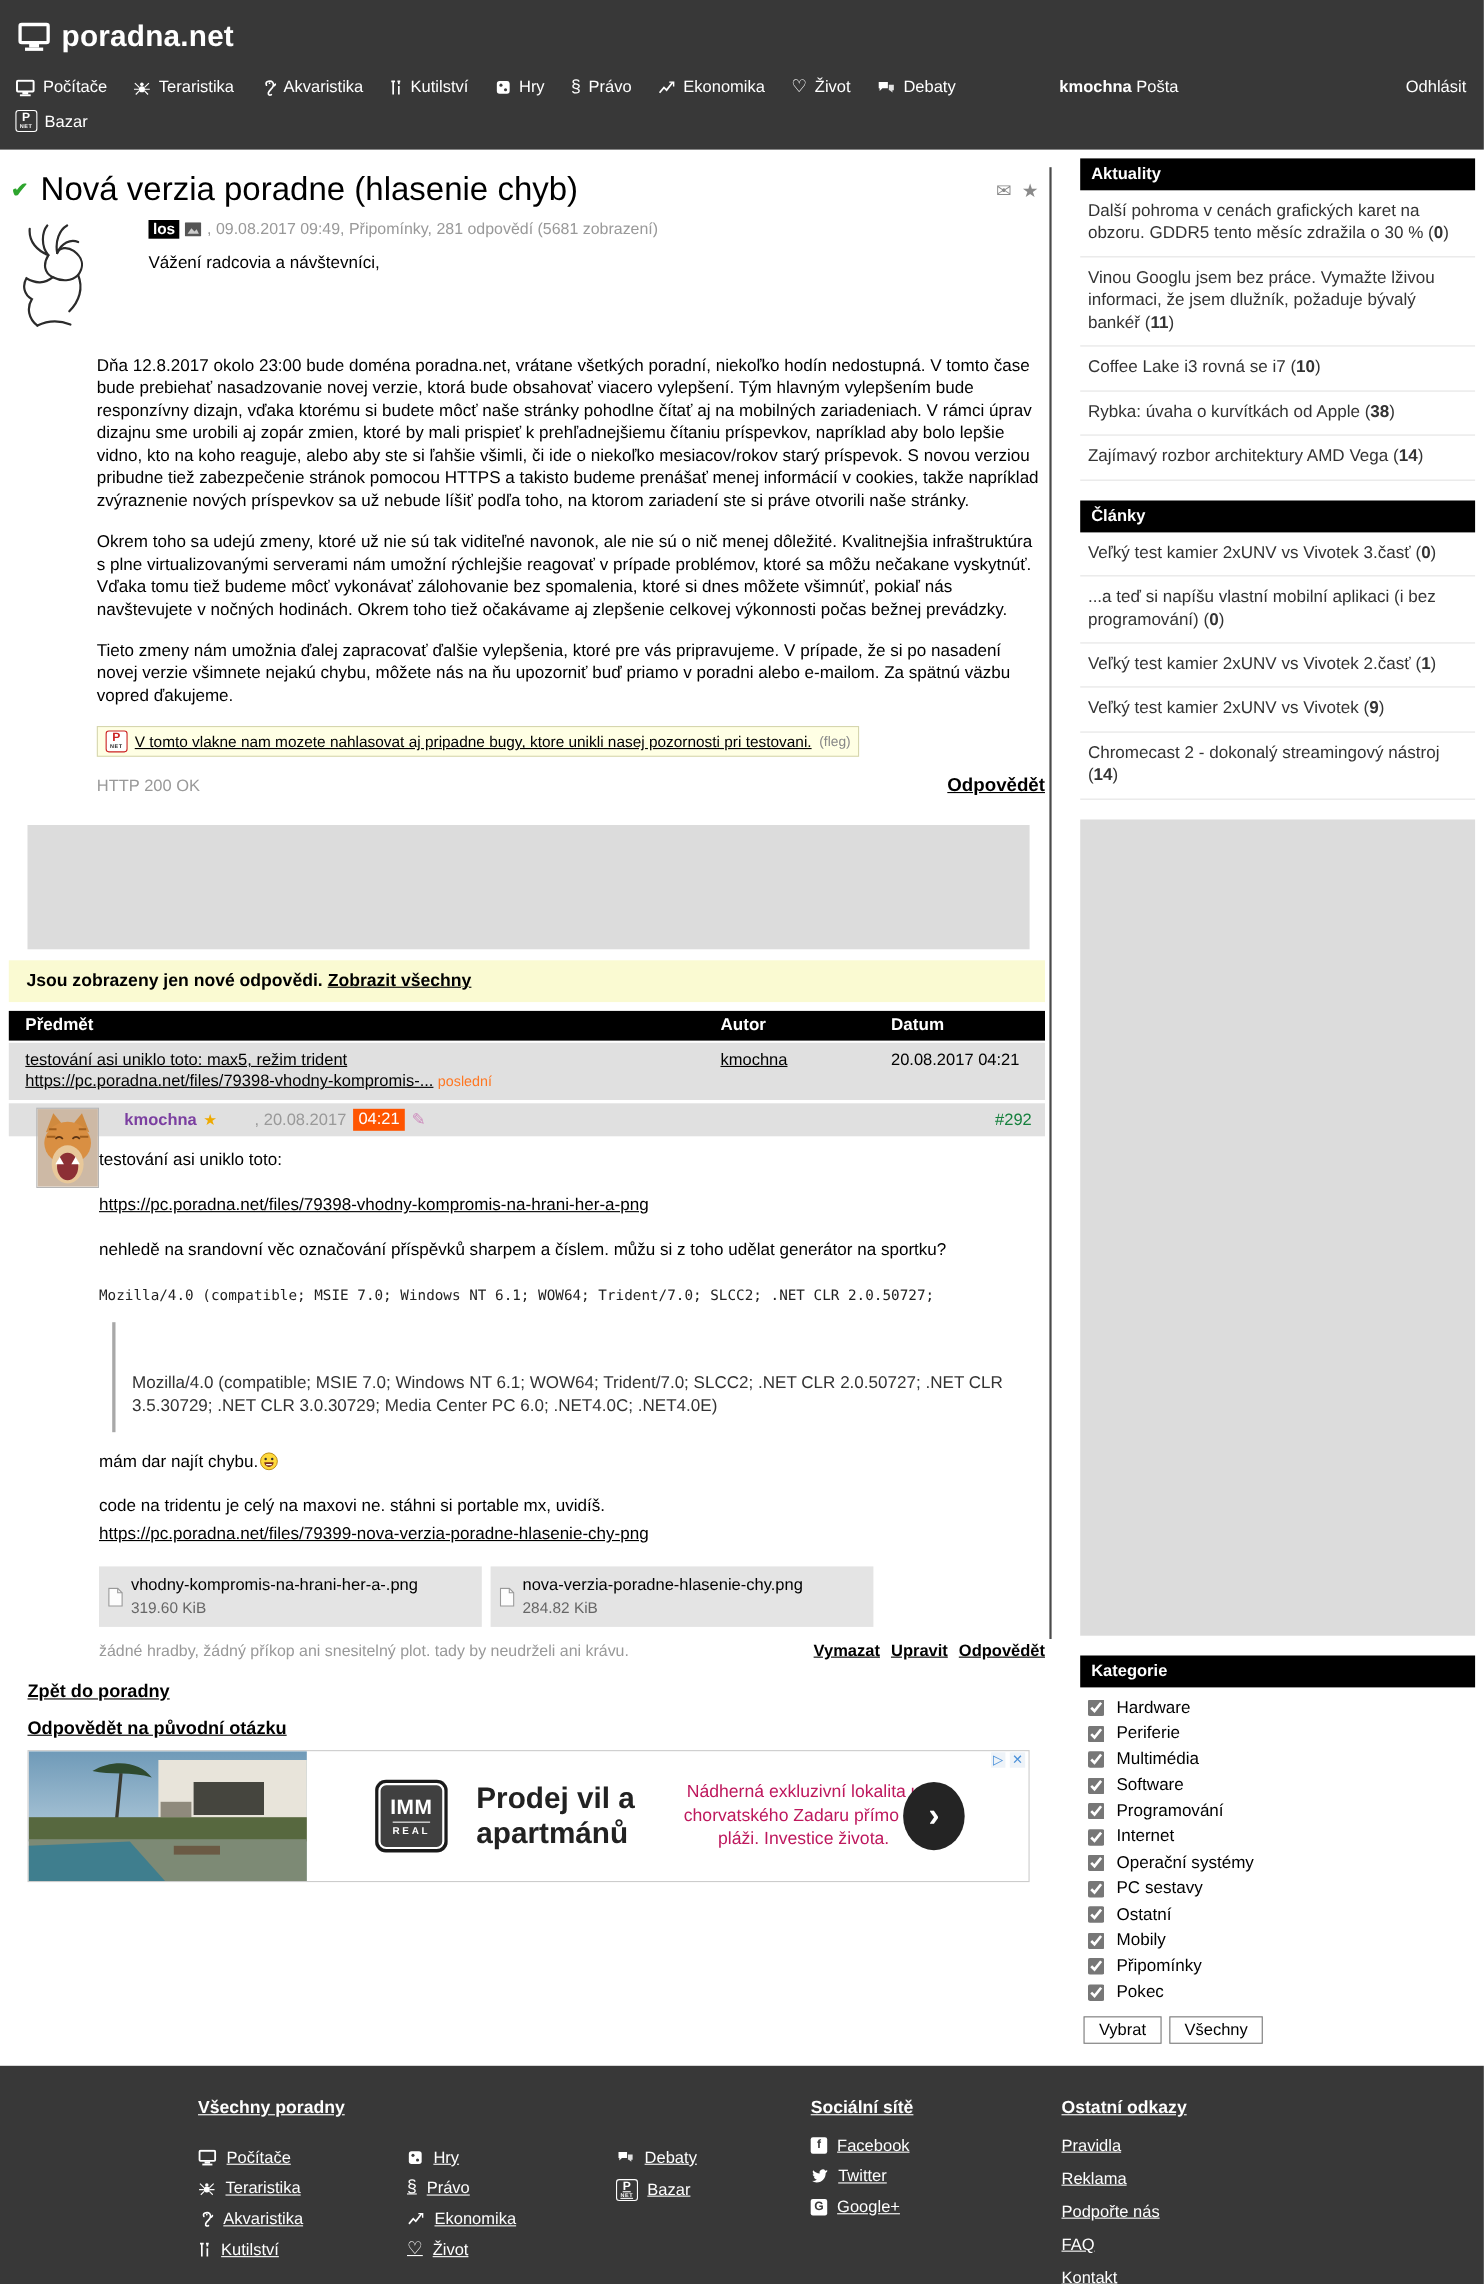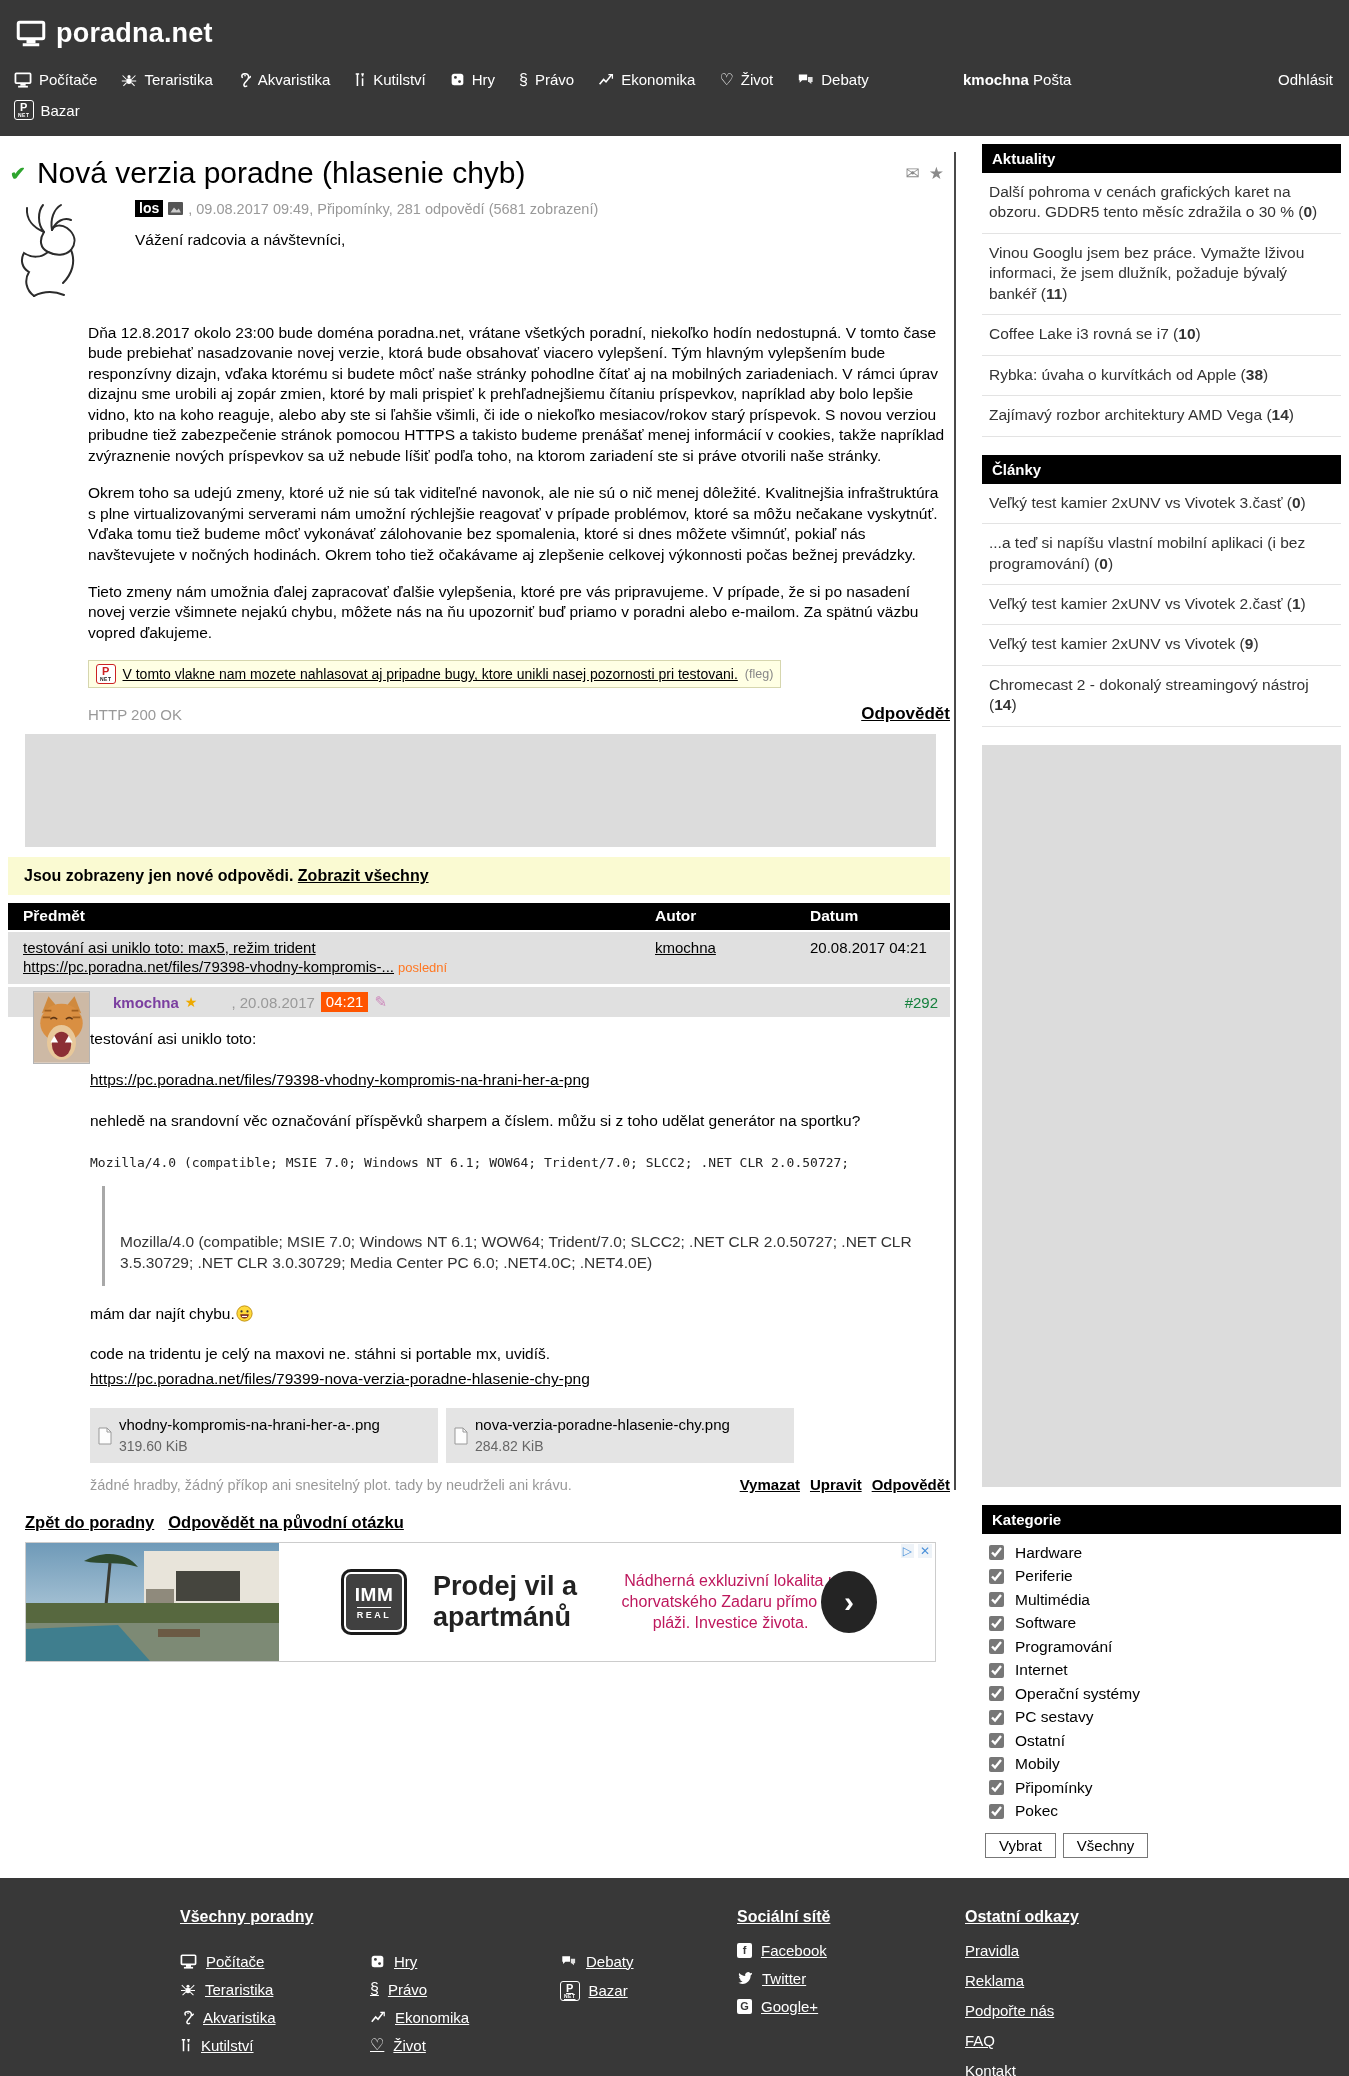--- a/index.html
+++ b/index.html
@@ -46,21 +46,21 @@
   .greeting { margin:14px 0 0 127px; font-size:15.5px; }
 
   .t-text { margin-left:80px; font-size:15.5px; line-height:1.32; }
   .t-text p { margin:17px 0; }
 
   .flagnote { margin-left:80px; background:#ffffe4; border:1px solid #d6d6ae; padding:3px 7px;
               font-size:14px; display:inline-flex; align-items:center; gap:7px; }
   .flagnote .txt { text-decoration:underline; }
   .flagnote .sfx { color:#888; font-size:12.5px; text-decoration:none; }
 
-  .statusrow { display:flex; align-items:center; margin:16px 0 10px 80px; font-size:15px; color:#999; }
+  .statusrow { display:flex; align-items:center; margin:16px 0 26px 80px; font-size:15px; color:#999; }
   .reply-big { margin-left:auto; font-size:17px; font-weight:bold; color:#000; }
 
   .main-ad { height:113px; background:#dcdcdc; margin:6px 14px 10px 17px; }
 
   .notice { background:#fafad2; padding:10px 16px; font-size:16px; font-weight:bold; margin:8px 0 8px; }
 
   
   .rt-head, .rt-row { display:grid; grid-template-columns:1fr 155px 140px; }
   .rt-head { background:#000; color:#fff; font-weight:bold; font-size:15.5px; padding:4px 0 5px 15px; }
   .rt-row { background:#e0e0e0; padding:7px 0 9px 15px; margin-top:2px; font-size:15px; }
@@ -85,21 +85,21 @@
           overflow:hidden; margin:22px 0 8px; }
   .quote { border-left:3px solid #a8a8a8; margin:14px 0 18px 12px; padding:46px 10px 12px 15px; color:#333; }
   .smiley-line { margin:6px 0 20px; }
   .attachments { display:flex; gap:8px; margin:18px 0 8px; }
   .attach { background:#e4e4e4; width:348px; padding:7px 10px 6px 8px; display:flex; gap:7px; cursor:pointer; }
   .attach .nm { font-size:15px; } .attach .sz { font-size:14px; color:#666; margin-top:2px; }
   .post-foot { display:flex; align-items:center; margin-left:82px; padding:5px 0 2px; }
   .sig { color:#999; font-size:14.5px; }
   .acts { margin-left:auto; display:flex; gap:10px; font-weight:bold; font-size:15px; }
 
-  .bottomlinks { margin:18px 0 10px 17px; font-size:16.5px; font-weight:bold; display:flex; gap:14px; }
+  .bottomlinks { margin:18px 0 10px 17px; font-size:16.5px; font-weight:bold; display:flex; gap:14px;flex-direction:column; }
 
   
   .adb { margin:10px 14px 0 17px; border:1px solid #ccc; height:120px; display:flex; position:relative; background:#fff; }
   .adb-photo { width:253px; height:100%; flex:none; }
   .adb-mid { display:flex; align-items:center; gap:26px; padding-left:62px; }
   .imm { width:66px; height:66px; background:#404040; border-radius:10px; color:#fff; display:flex;
          flex-direction:column; align-items:center; justify-content:center; box-shadow:inset 0 0 0 3px #1a1a1a, inset 0 0 0 5px #fff; }
   .imm .l1 { font-size:19px; font-weight:bold; letter-spacing:.5px; }
   .imm .l2 { font-size:9px; font-weight:bold; letter-spacing:2.5px; border-top:1.5px solid #fff; padding-top:2px; margin-top:1px; }
   .adb-title { font-size:27px; font-weight:bold; line-height:1.15; color:#222; }

